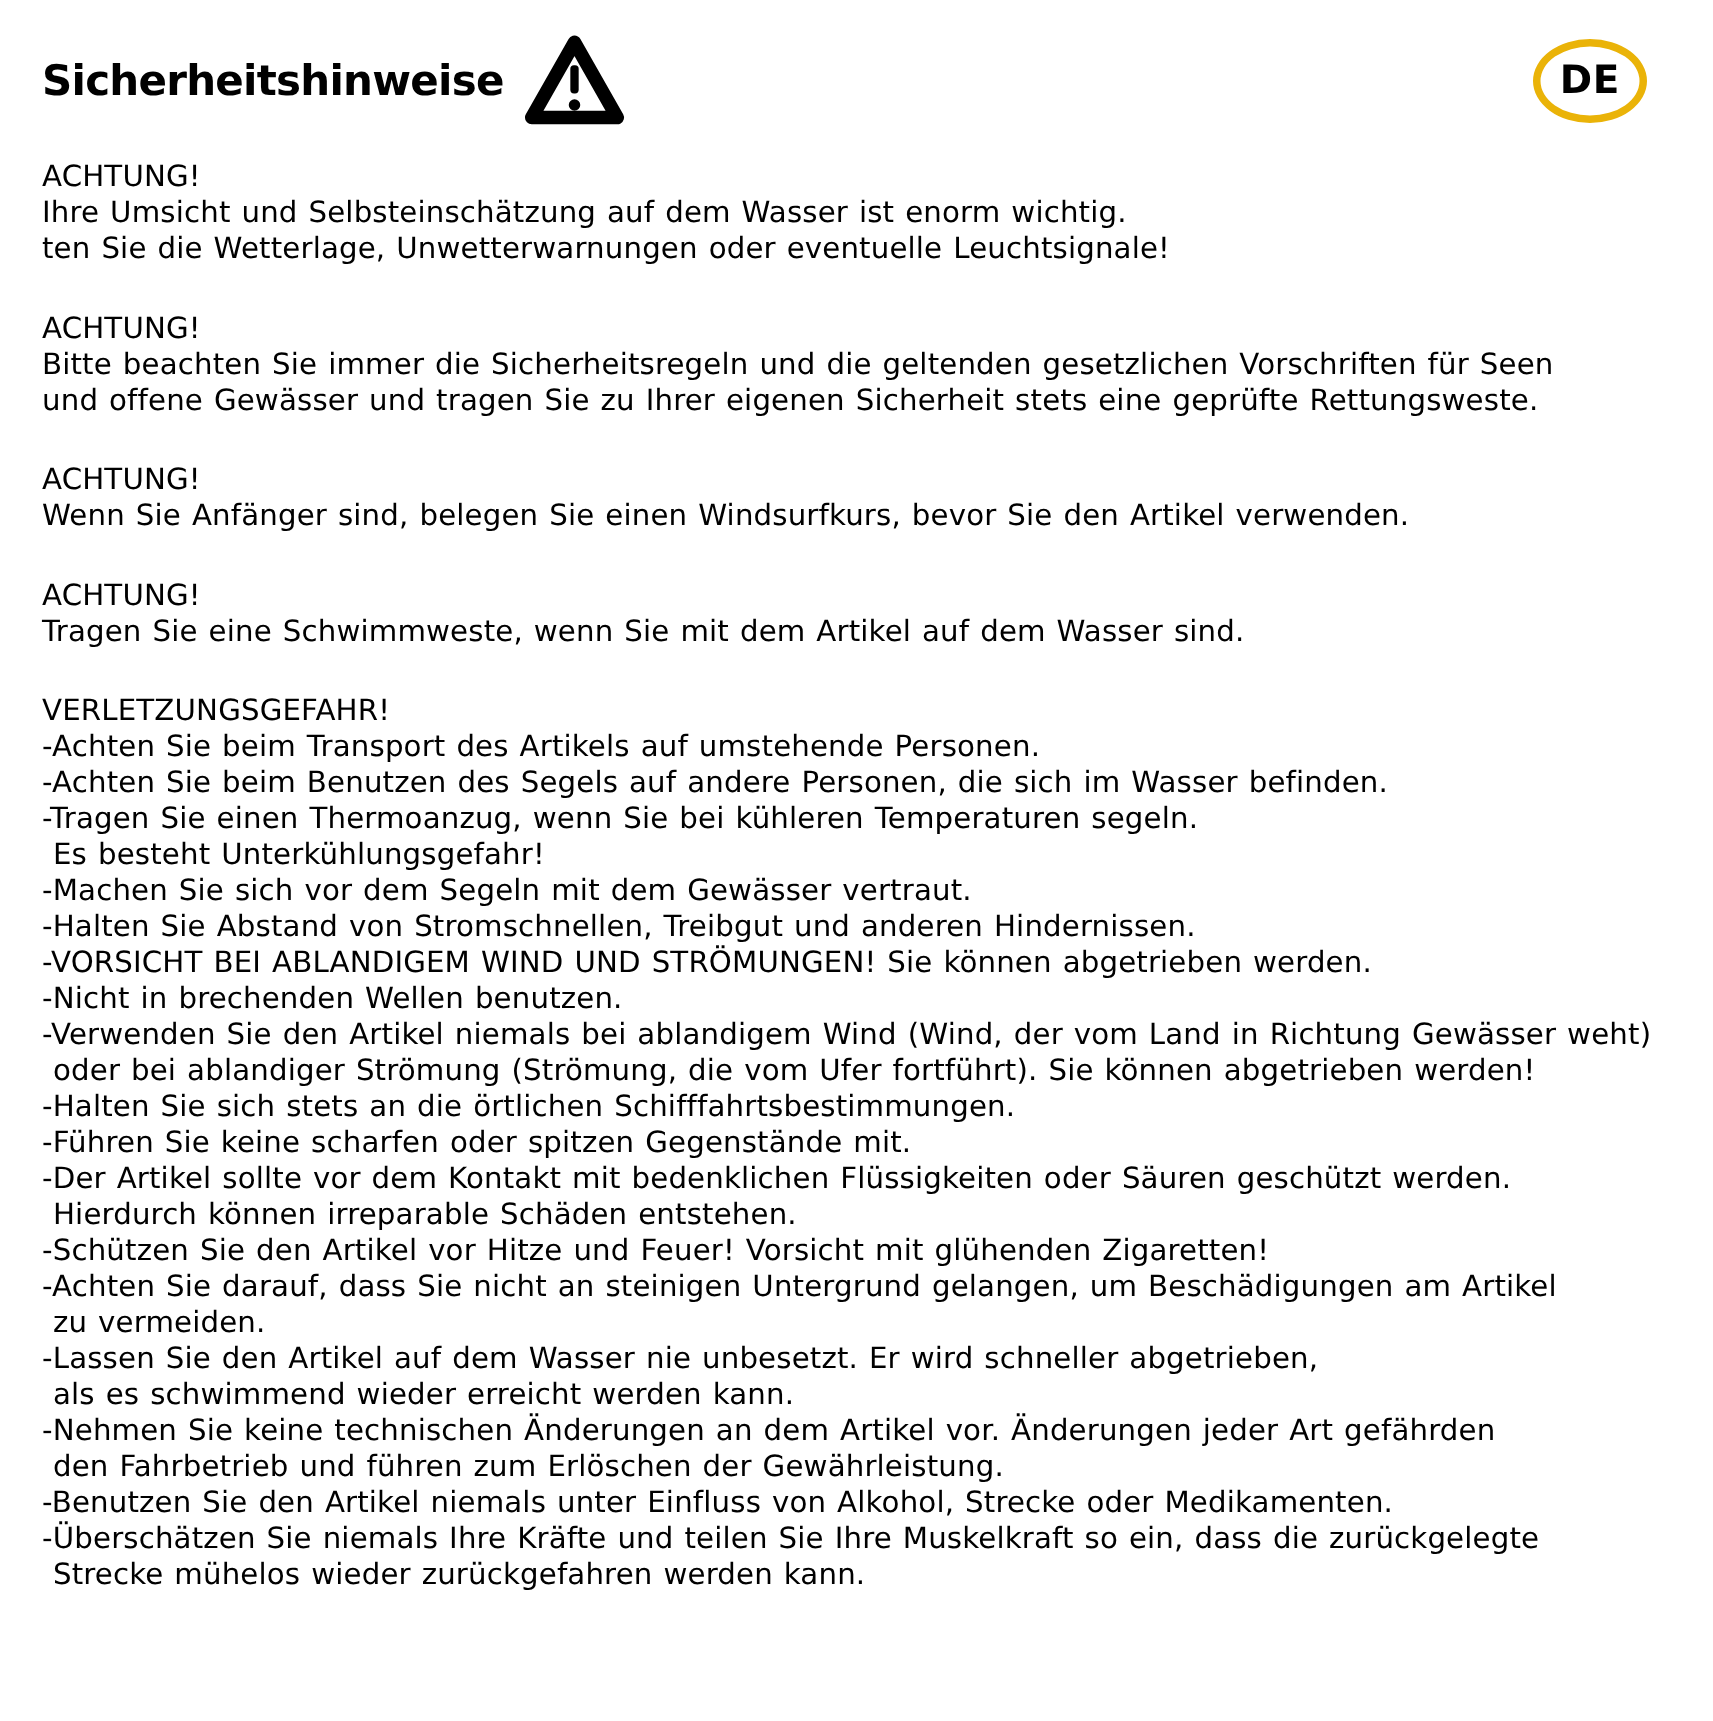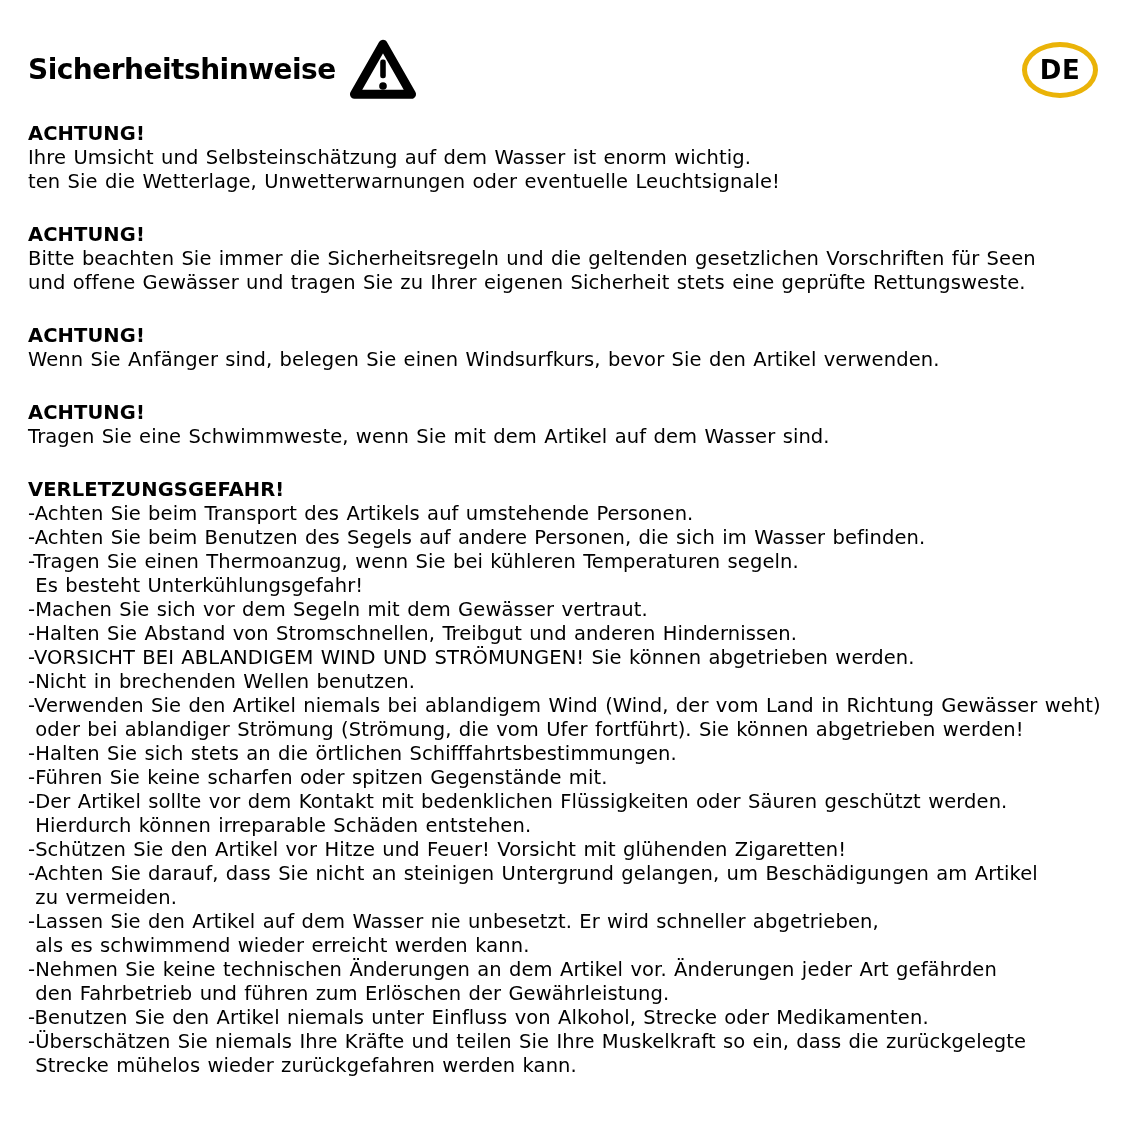--- a/index.html
+++ b/index.html
@@ -13,21 +13,21 @@
     position: relative;
     width: 1142px;
     height: 1147px;
     background: #ffffff;
     overflow: hidden;
     box-sizing: border-box;
   }
   header.title-row {
     display: flex;
     align-items: center;
-    padding: 36px 44px 0 28px;
+    padding: 20px 44px 0 28px;
     height: 68px;
   }
   h1.page-title {
     margin: 0;
     font-size: 28px;
     font-weight: bold;
     letter-spacing: -0.5px;
     line-height: 1.1;
     white-space: nowrap;
   }
@@ -56,21 +56,21 @@
   }
   section.sec {
     margin: 0 0 28px 0;
   }
   section.sec:last-child {
     margin-bottom: 18px;
   }
   h2.sec-heading {
     margin: 0;
     font-size: 19.5px;
-    font-weight: bold;
+    font-weight: normal;
     line-height: 25px;
     letter-spacing: 0.1px;
   }
   .line {
     font-size: 19.5px;
     line-height: 24px;
     letter-spacing: 0.1px;
     word-spacing: 1px;
     white-space: pre-wrap;
   }

